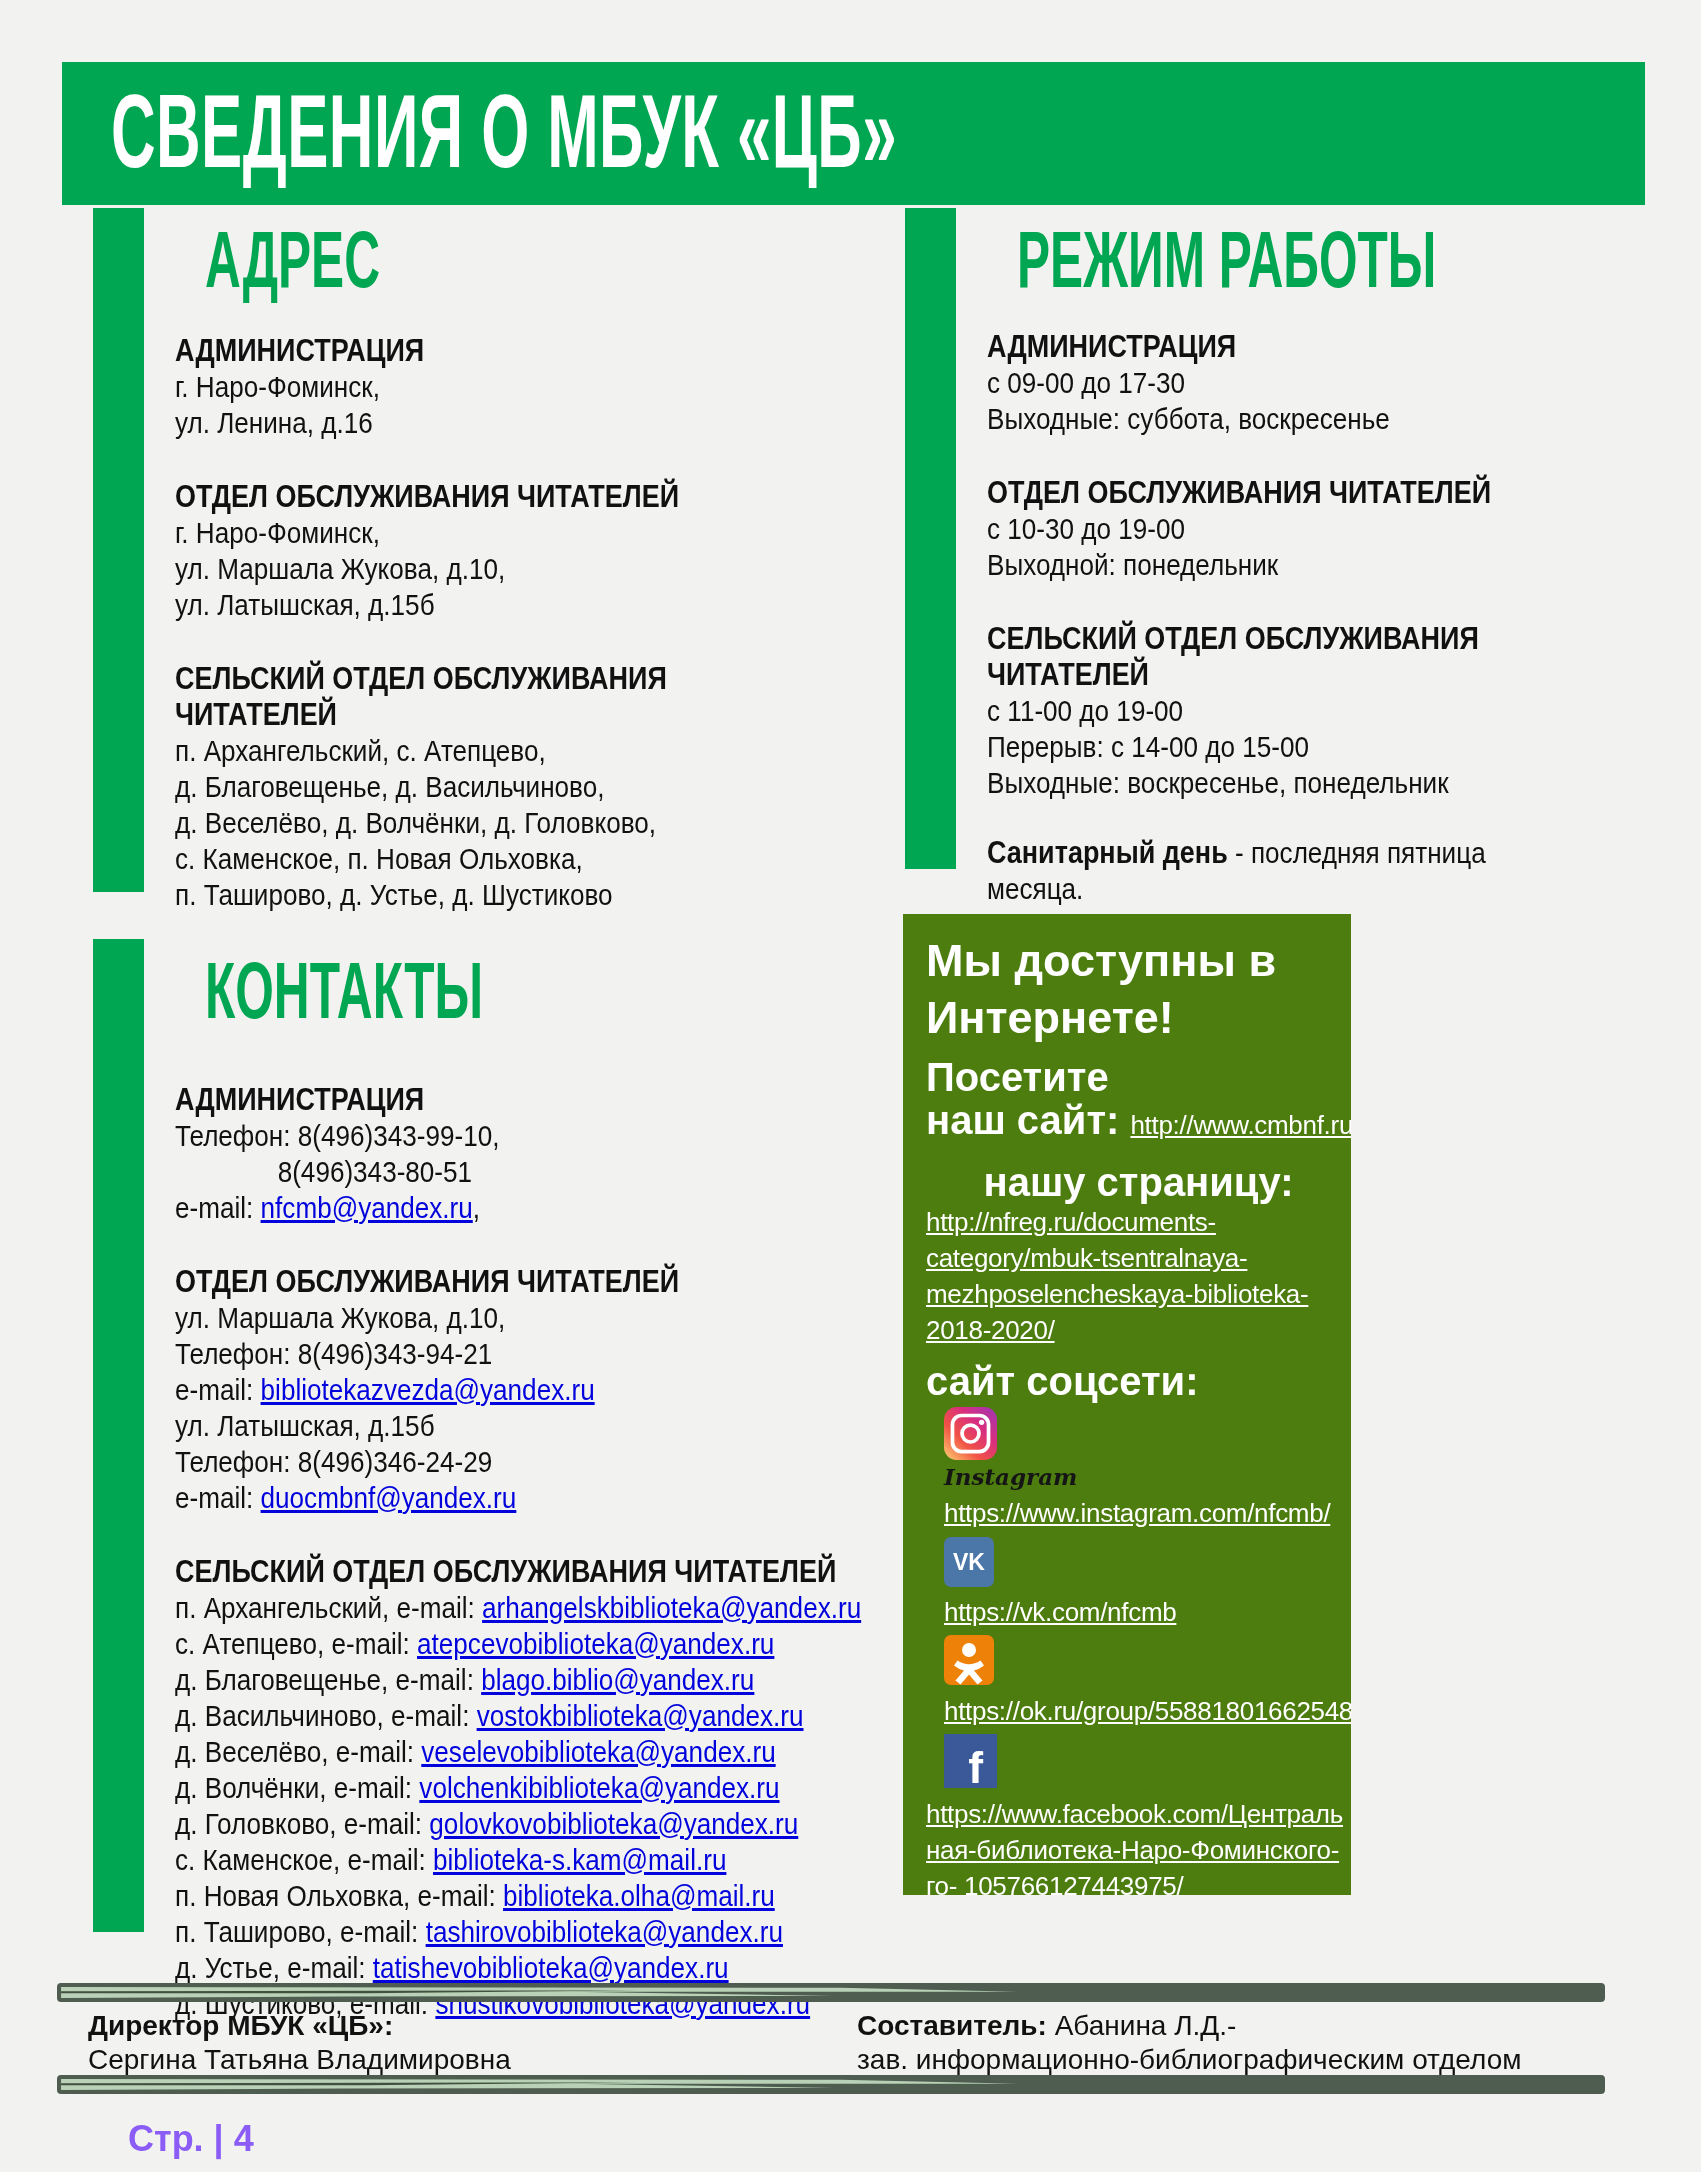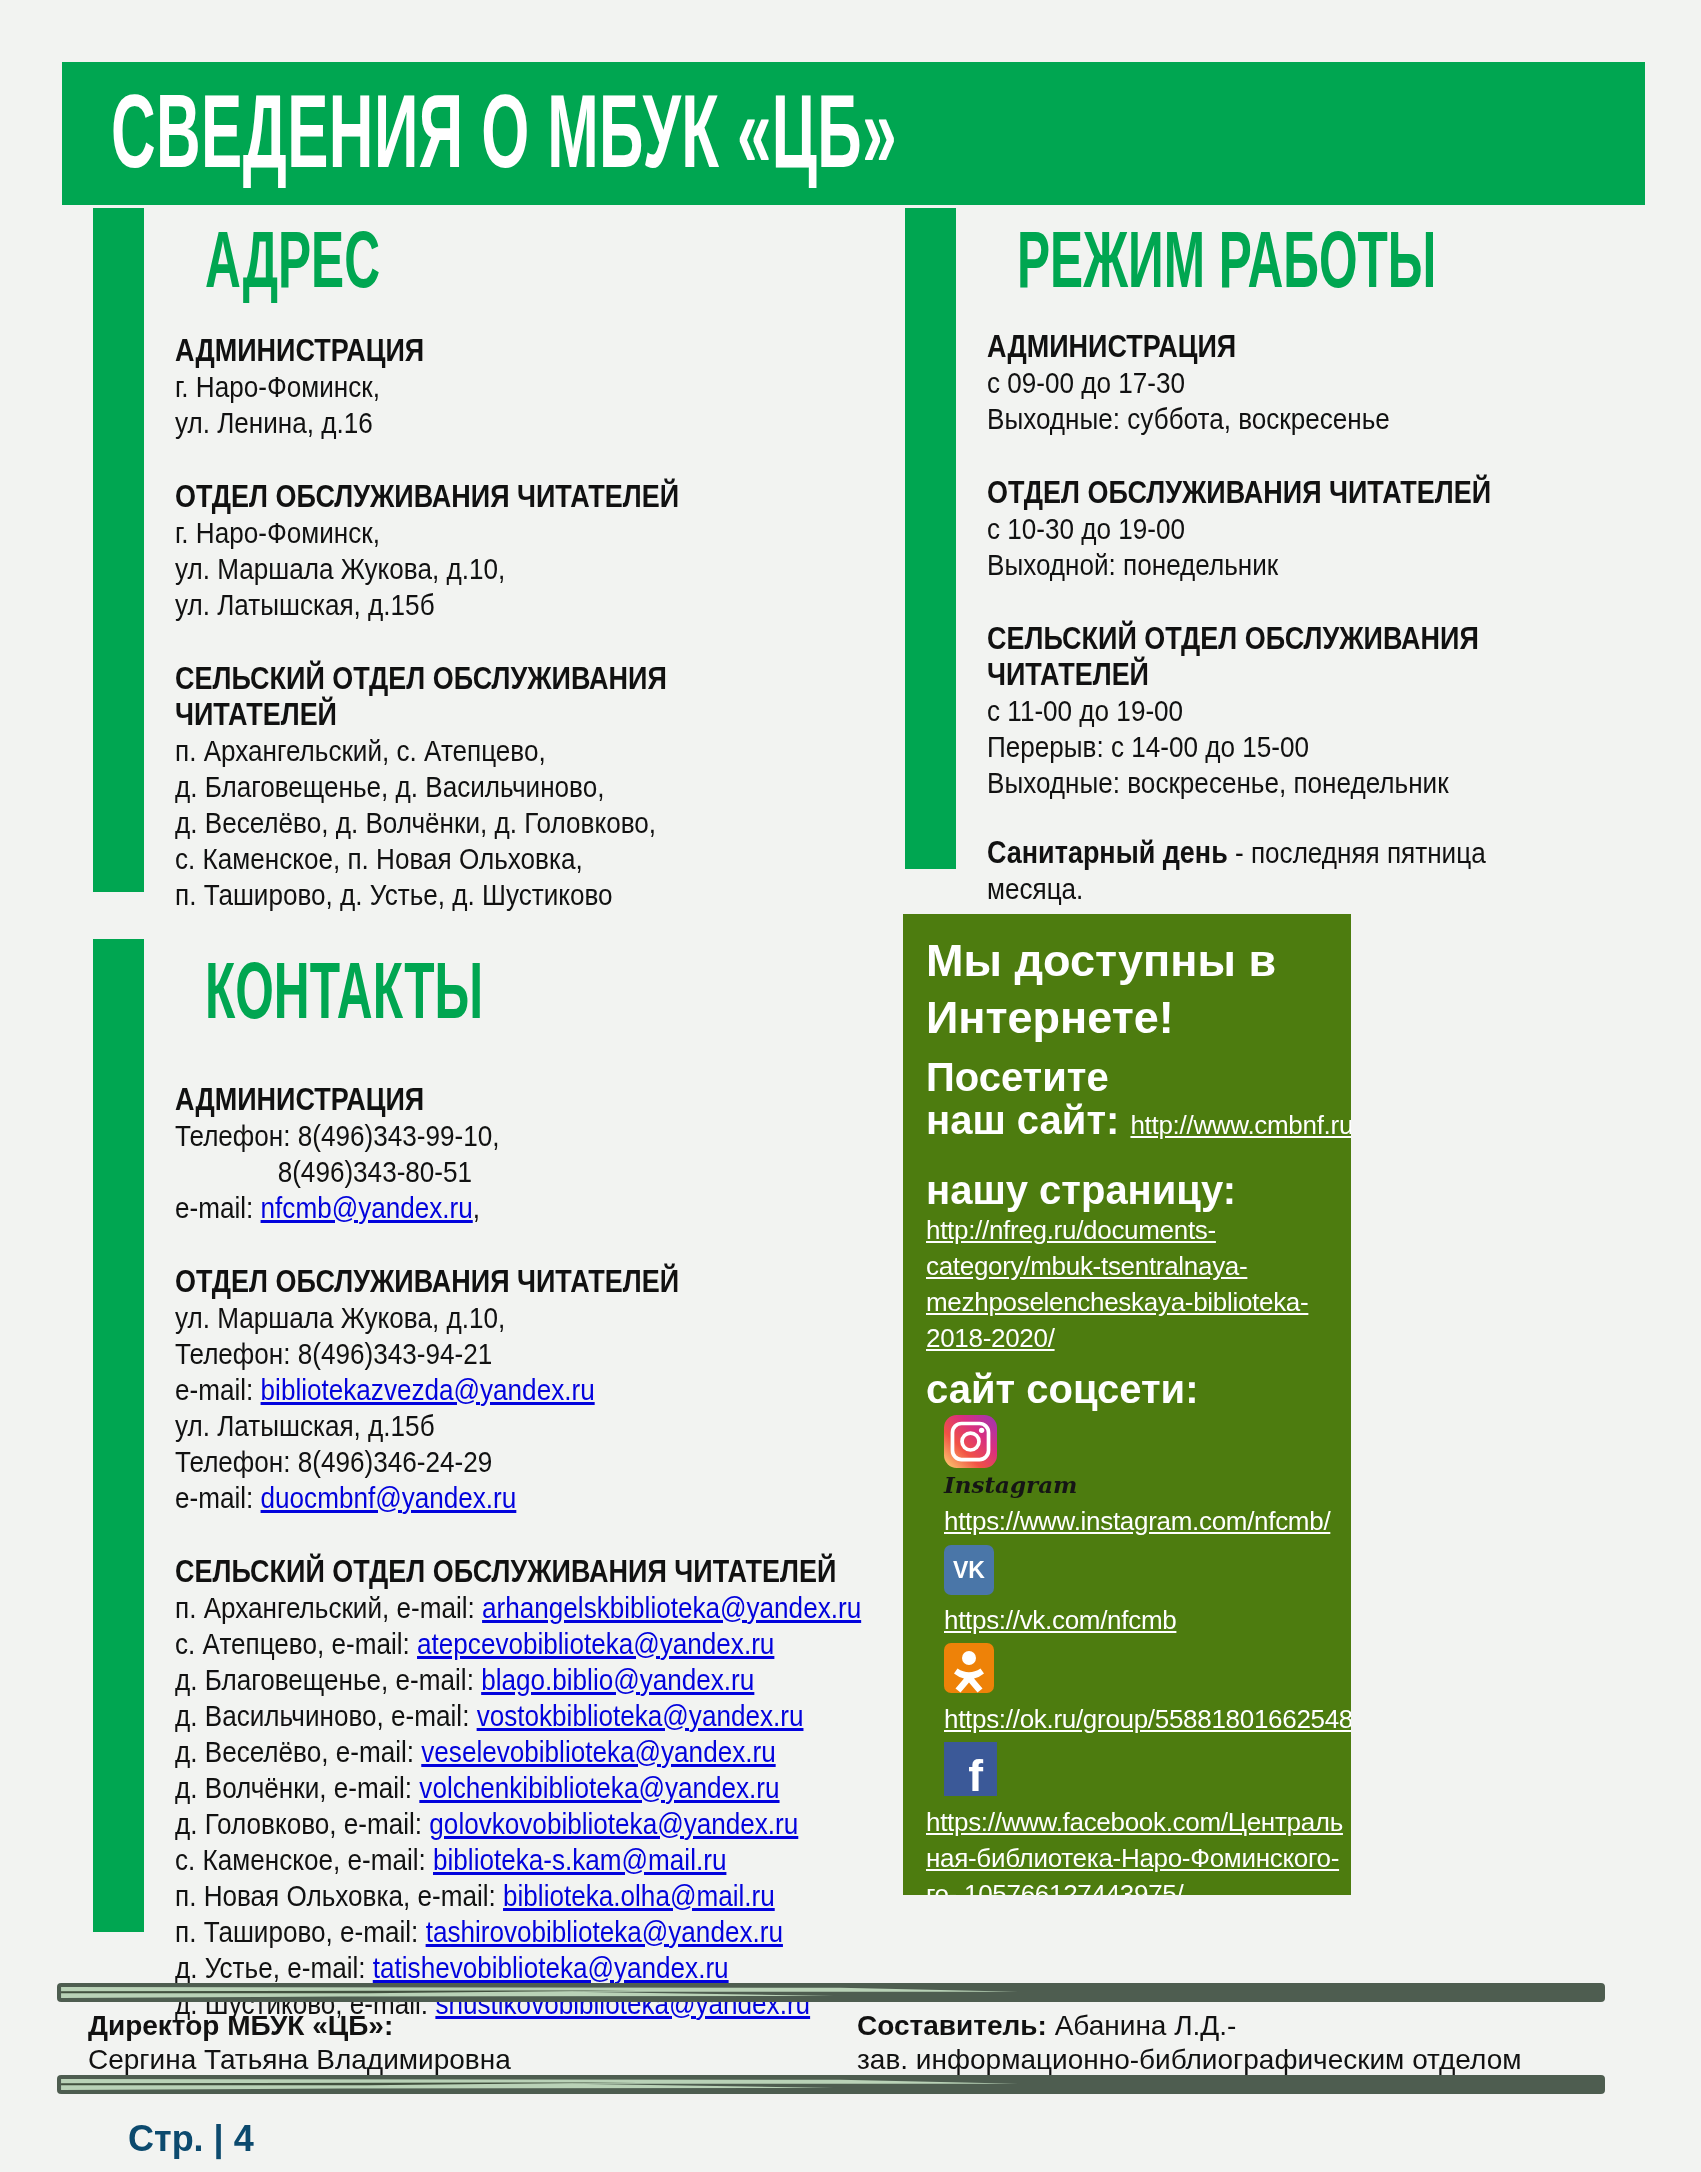--- a/index.html
+++ b/index.html
@@ -36,21 +36,21 @@
   .social{margin-left:18px;}
   .sicon{display:block;}
   .ig-caption{font-family:"DejaVu Serif",serif;font-style:italic;font-weight:700;color:#151515;
         font-size:23px;line-height:26px;margin:1.4px 0 2.7px 0;}
   .srow{margin-top:5.4px;}
 
   
   .fbar{position:absolute;left:57px;width:1548px;height:19px;}
   .ftext{position:absolute;top:2009px;font-size:28px;line-height:34px;}
   .ftext .b{font-weight:700;}
-  .pagenum{position:absolute;left:128px;top:2118px;color:#0c4a6e;font-weight:700;font-size:36px;}
+  .pagenum{position:absolute;left:128px;top:2118px;color:#8b5cf6;font-weight:700;font-size:36px;}
 </style>
 </head>
 <body>
 
 <div class="page">
 
   <div class="banner">
     <div class="banner-title">СВЕДЕНИЯ О МБУК «ЦБ»</div>
   </div>
 
@@ -150,21 +150,21 @@
         </div>
       </div>
     </div>
   </div>
 
   <div class="ibox">
     <div class="h3">Мы доступны в</div>
     <div class="h3" style="margin-top:-10.8px;">Интернете!</div>
     <div class="blabel m-top16">Посетите</div>
     <div><span class="blabel">наш сайт: </span><a class="wlink" href="#">http://www.cmbnf.ru/</a></div>
-    <div class="blabel" style="margin-top:26px;">нашу страницу:</div>
+    <div class="blabel" style="margin-top:18px;text-align:center;">нашу страницу:</div>
     <div class="urlwrap">
       <a class="wlink" href="#">http://nfreg.ru/documents-</a>
       <a class="wlink" href="#">category/mbuk-tsentralnaya-</a>
       <a class="wlink" href="#">mezhposelencheskaya-biblioteka-</a>
       <a class="wlink" href="#">2018-2020/</a>
     </div>
     <div class="blabel" style="margin-top:12px;">сайт соцсети:</div>
 
     <div class="social">
 

